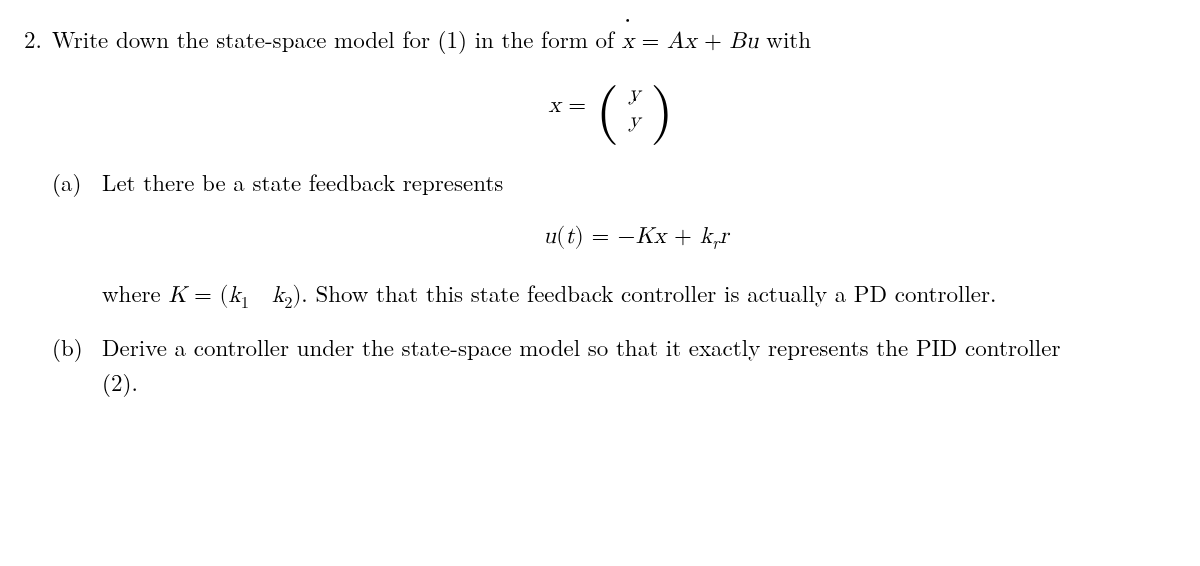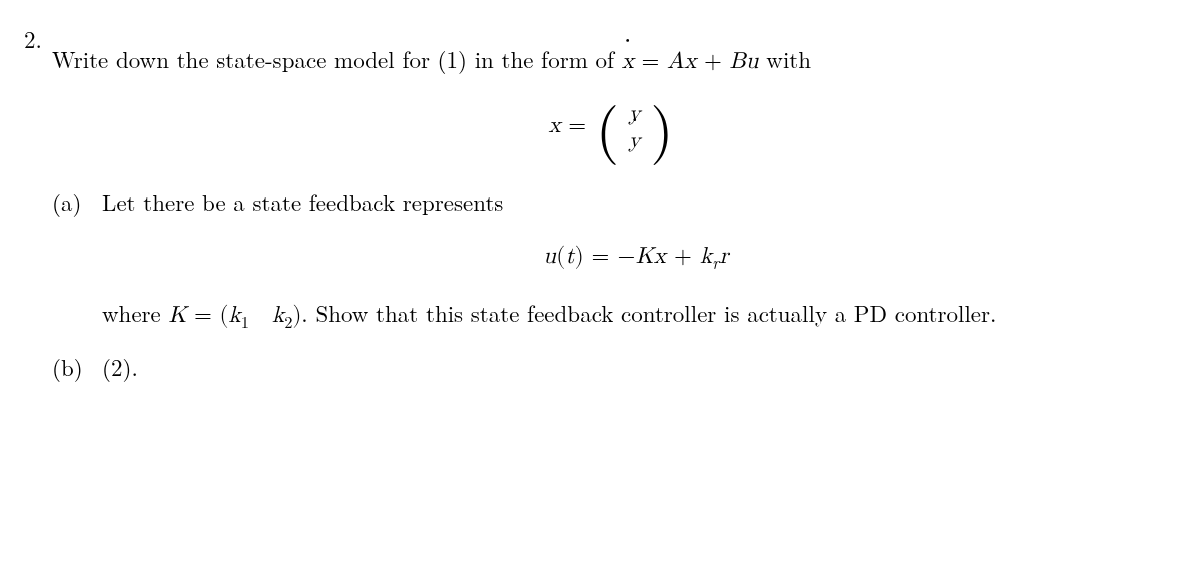--- a/index.html
+++ b/index.html
@@ -27,21 +27,20 @@
     }
     .num {
       min-width: 40px;
       text-align: right;
       padding-right: 10px;
       box-sizing: border-box;
       flex-shrink: 0;
     }
     .content {
       flex: 1;
-      margin-top: 20px;
     }
     .math {
       font-family: "Latin Modern Math", "Computer Modern", "CMU Serif", Georgia, serif;
       font-style: italic;
     }
     .mathrm {
       font-style: normal;
     }
     .display-eq {
       text-align: center;
@@ -162,17 +161,18 @@
 
       <div class="after-display">
         <span>where </span><span class="math">K</span><span class="math mathrm"> = (</span><span class="math">k</span><span class="sub">1</span><span>&nbsp;&nbsp;</span><span class="math">k</span><span class="sub">2</span><span class="math mathrm">).</span><span> Show that this state feedback controller is actually a PD controller.</span>
       </div>
     </div>
   </div>
 
   <div class="subitem partb-gap">
     <div class="sublabel">(b)</div>
     <div class="subcontent">
+      <div>Derive a controller under the state-space model so that it exactly represents the PID controller</div>
       <div>(2).</div>
     </div>
   </div>
 
 </div>
 
 </body></html>

